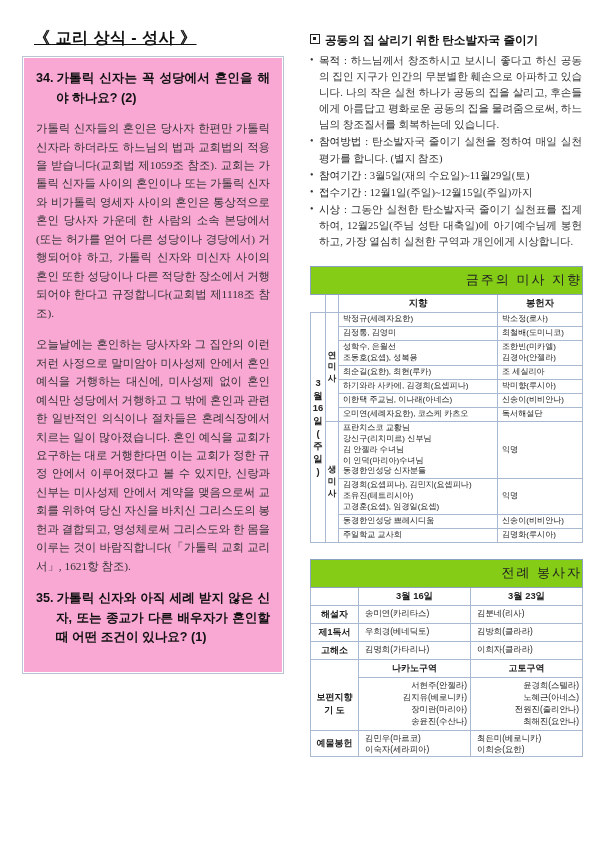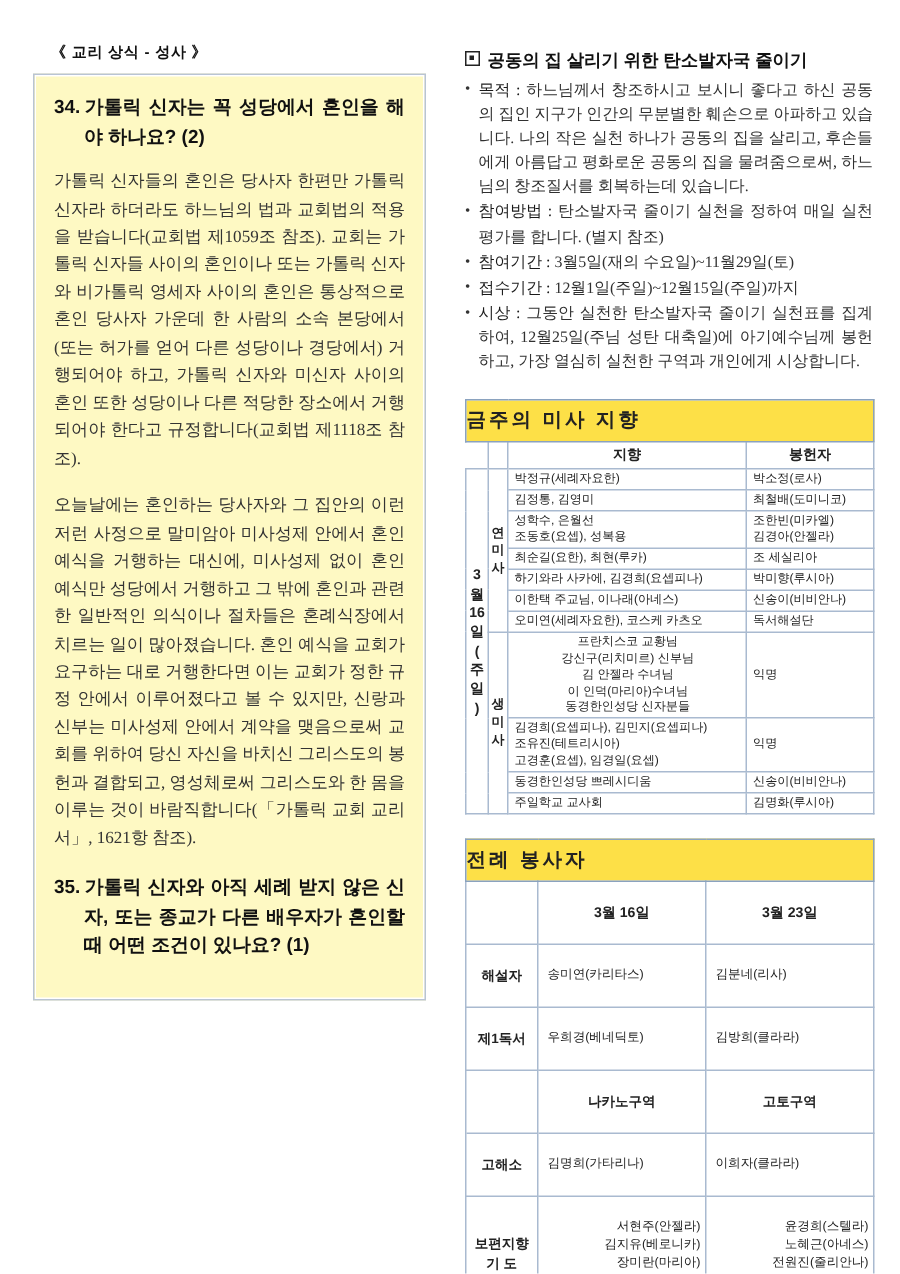--- a/index.html
+++ b/index.html
@@ -12,26 +12,26 @@
     overflow:hidden;
   }
   .page{position:relative;width:600px;height:849px;}
 
   
   .col-left{
     position:absolute;left:22px;top:28px;width:262px;
   }
   .section-head{
     font-family:"Liberation Sans","DejaVu Sans",sans-serif;
-    font-weight:bold;font-size:10px;letter-spacing:.5px;
-    color:#111;margin:0 0 7px 12px;
+    font-weight:bold;font-size:16px;letter-spacing:.5px;
+    color:#111;margin:0 0 7px 12px;text-decoration:underline;
   }
   .catechism-box{
     border:1px solid #b9c4d4;
-    background:#fef9c3;
+    background:#f9a8d4;
     padding:12px 13px 14px 13px;
     box-shadow:0 0 0 1px #ffffff inset;
   }
   .q-title{
     font-family:"Liberation Sans","DejaVu Sans",sans-serif;
     font-weight:bold;font-size:12.6px;line-height:1.55;
     color:#111;
     text-align:justify;
     margin:0 0 11px 0;
     padding-left:20px;
@@ -89,23 +89,23 @@
   }
   table.bt td,table.bt th{
     border:0.8px solid #a9bad0;
     padding:1px 3px;
     font-size:8.1px;
     line-height:1.35;
     color:#222;
     vertical-align:middle;
   }
   .tbl-title{
-    background:#fde047;
+    background:#84cc16;
     border:0.8px solid #8aa2bf !important;
-    text-align:left;font-weight:bold;
+    text-align:right;font-weight:normal;
     font-size:13px !important;
     letter-spacing:2px;
     padding:4px 0 5px 0 !important;
     color:#1b1b1b;
   }
   .colhead{
     text-align:center;font-weight:bold;
     font-size:9.4px !important;
     background:#ffffff;
     padding:2px 0 3px 0 !important;
@@ -135,21 +135,21 @@
   .multi{line-height:1.34;}
 
   
   table.lt{
     border-collapse:collapse;width:272px;
     font-family:"Liberation Sans","DejaVu Sans",sans-serif;
     table-layout:fixed;
   }
   table.lt td{
     border:0.8px solid #a9bad0;
-    padding:14px 3px;
+    padding:2px 3px;
     font-size:8.4px;
     color:#222;
     vertical-align:middle;
   }
   .lt-rowhead{
     text-align:center;font-weight:bold;font-size:9px !important;
     width:48px;
   }
   .lt-datehead{
     text-align:center;font-weight:bold;font-size:9.4px !important;
@@ -277,21 +277,21 @@
             <td class="cell-l">오미연(세례자요한), 코스케 카츠오</td>
             <td class="cell-l">독서해설단</td>
           </tr>
 
           <tr>
             <td class="vlabel" rowspan="4">
               <span>생</span>
               <span>미</span>
               <span>사</span>
             </td>
-            <td class="cell-l multi" style="white-space: pre-line; text-align: center;">프란치스코 교황님
+            <td class="cell-l multi" style="white-space: pre-line;">프란치스코 교황님
 강신구(리치미르) 신부님
 김 안젤라 수녀님
 이 인덕(마리아)수녀님
 동경한인성당 신자분들</td>
             <td class="cell-l">익명</td>
           </tr>
           <tr>
             <td class="cell-l multi" style="white-space: pre-line;">김경희(요셉피나), 김민지(요셉피나)
 조유진(테트리시아)
 고경훈(요셉), 임경일(요셉)</td>
@@ -329,28 +329,28 @@
             <td class="lt-rowhead">해설자</td>
             <td class="lt-names">송미연(카리타스)</td>
             <td class="lt-names">김분네(리사)</td>
           </tr>
           <tr>
             <td class="lt-rowhead">제1독서</td>
             <td class="lt-names">우희경(베네딕토)</td>
             <td class="lt-names">김방희(클라라)</td>
           </tr>
           <tr>
+            <td class="lt-rowhead">고해소</td>
+            <td class="lt-names">김명희(가타리나)</td>
+            <td class="lt-names">이희자(클라라)</td>
+          </tr>
+          <tr>
             <td class="nb-b"></td>
             <td class="lt-zone">나카노구역</td>
             <td class="lt-zone">고토구역</td>
-          </tr>
-          <tr>
-            <td class="lt-rowhead">고해소</td>
-            <td class="lt-names">김명희(가타리나)</td>
-            <td class="lt-names">이희자(클라라)</td>
           </tr>
           <tr>
             <td class="lt-rowhead nb-t" style="white-space:pre-line">보편지향
 기    도</td>
             <td class="lt-names ctr" style="white-space:pre-line">서현주(안젤라)
 김지유(베로니카)
 장미란(마리아)
 송윤진(수산나)</td>
             <td class="lt-names ctr" style="white-space:pre-line">윤경희(스텔라)
 노혜근(아네스)

